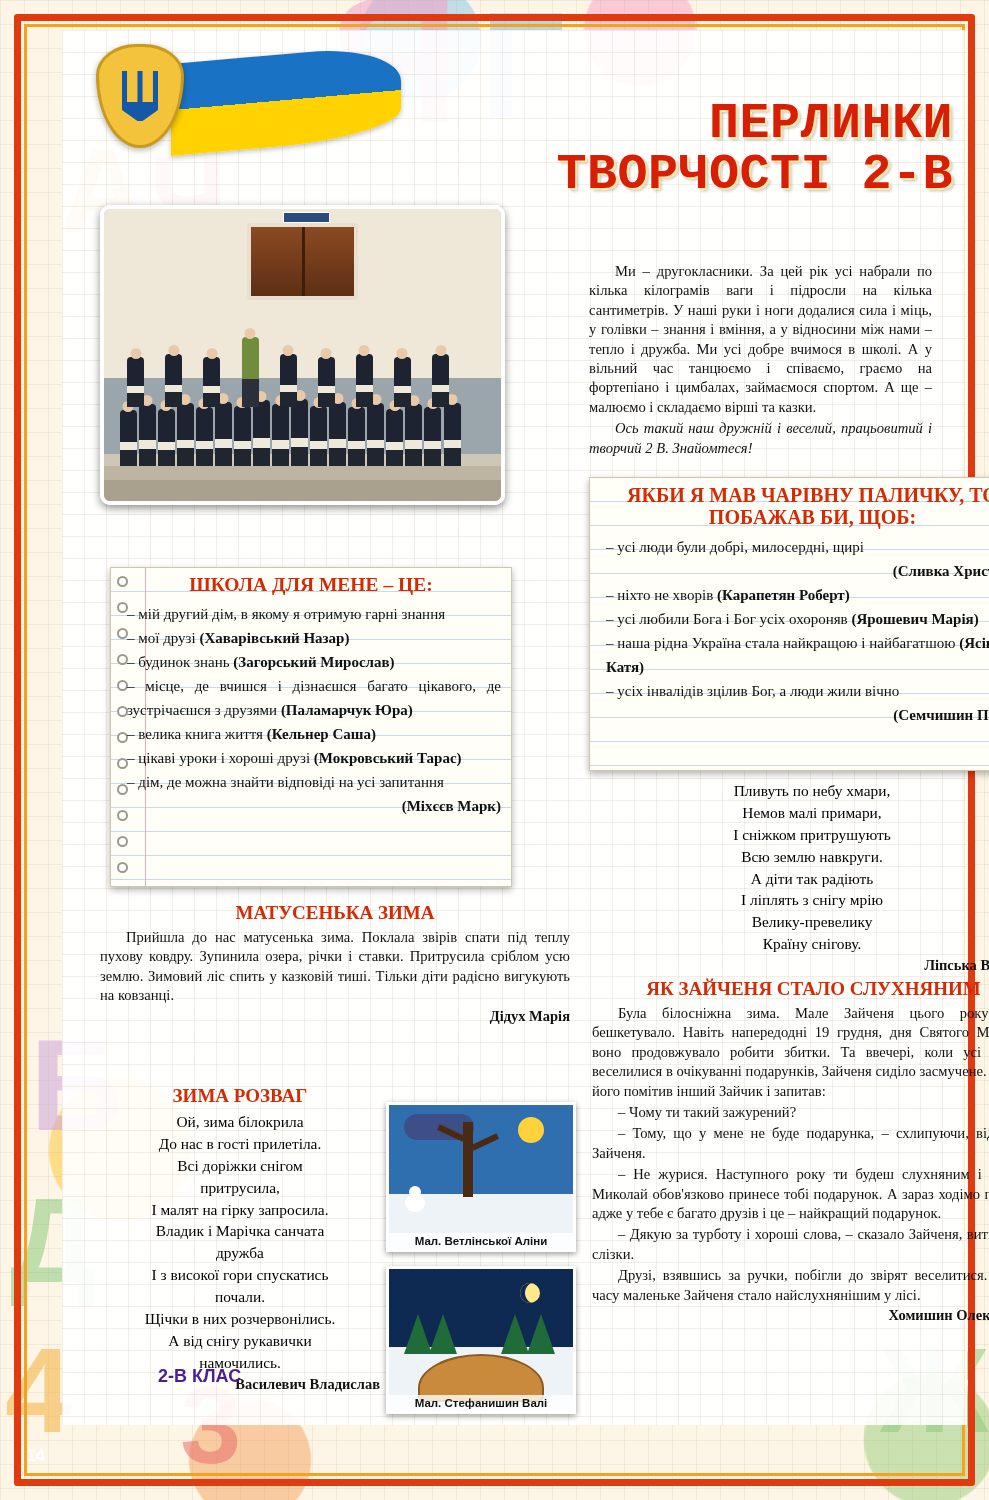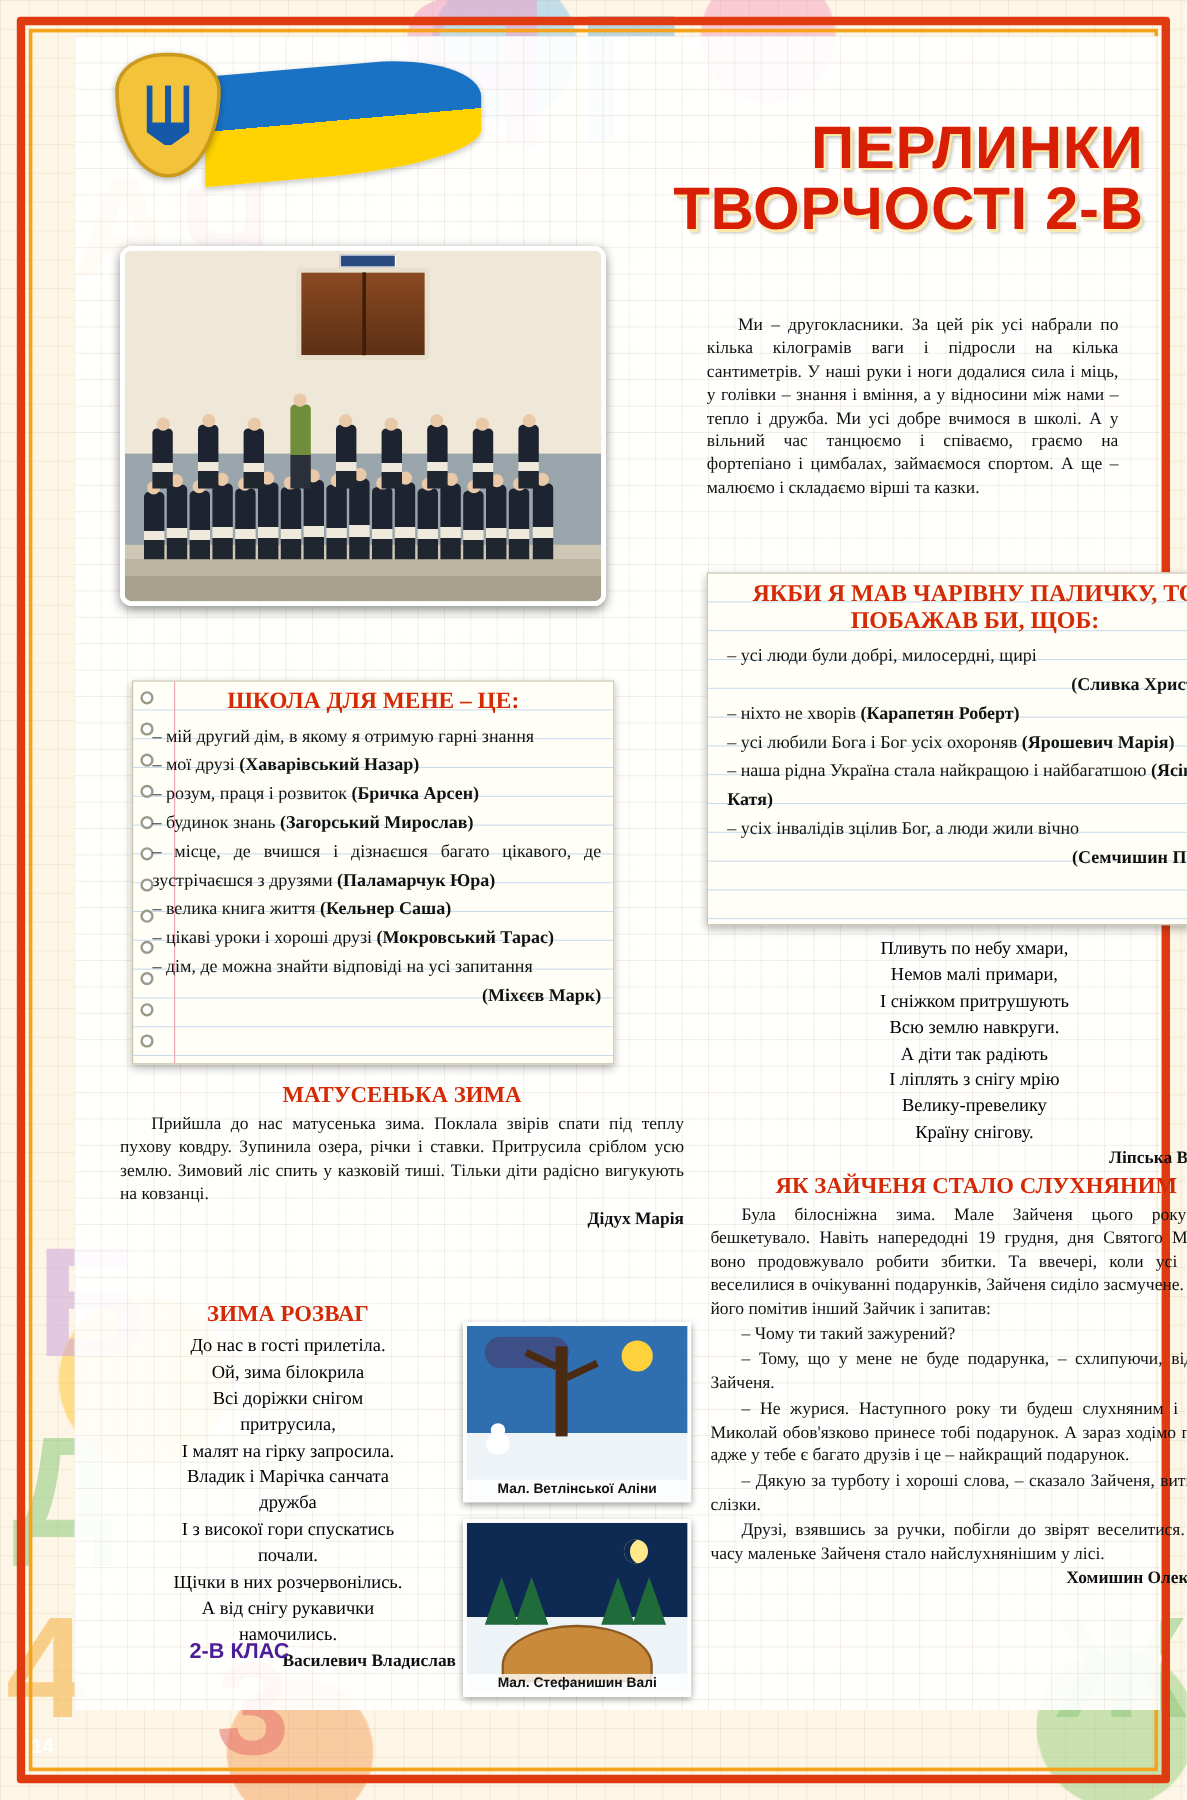--- a/index.html
+++ b/index.html
@@ -90,21 +90,21 @@
   }
   .trident{
     width:36px;height:50px;
     background:#1558a8;
     clip-path: polygon(0 0,14% 0,14% 62%,43% 62%,43% 0,57% 0,57% 62%,86% 62%,86% 0,100% 0,100% 78%,57% 100%,43% 100%,0 78%);
   }
 
   .masthead{
     position:absolute; right:14px; top:68px; width:520px;
     text-align:right;
-    font-family:Liberation Sans, sans-serif;
+    font-family:Liberation Mono, monospace;
     font-weight:bold;
     font-size:50px;
     line-height:1.02;
     color:#d81e05;
     letter-spacing:.5px;
     text-shadow: 2px 2px 0 #ffe9a8, 3px 3px 3px rgba(0,0,0,.25);
   }
 
   
   .photo{
@@ -355,20 +355,21 @@
       <div class="kid" style="left:44%;bottom:42%;height:38%"></div>
       <div class="kid" style="left:54%;bottom:42%;height:36%"></div>
       <div class="kid" style="left:64%;bottom:42%;height:38%"></div>
       <div class="kid" style="left:74%;bottom:42%;height:36%"></div>
       <div class="kid" style="left:84%;bottom:42%;height:38%"></div>
     </div>
   </div>
 
   <div class="intro">
     <p class="body">Ми – другокласники. За цей рік усі набрали по кілька кілограмів ваги і підросли на кілька сантиметрів.  У наші руки і ноги додалися сила і міць, у голівки – знання і вміння, а у відносини між нами – тепло і дружба. Ми усі добре вчимося в школі. А у вільний час танцюємо і співаємо, граємо на фортепіано і цимбалах, займаємося спортом. А ще – малюємо і складаємо вірші та казки.</p>
+    <p class="body ital">Ось такий наш дружній і веселий, працьовитий і творчий 2 В. Знайомтеся!</p>
   </div>
 
   <div class="note" id="note-magic">
     <div class="lines"></div>
     <div class="note-title">ЯКБИ Я МАВ ЧАРІВНУ ПАЛИЧКУ, ТО ПОБАЖАВ БИ, ЩОБ:</div>
     <ul class="dashlist" id="list-magic">
         <li><span>– усі люди були добрі, милосердні, щирі </span><b class="sig-right">(Сливка Христина)</b></li>
         <li><span>– ніхто не хворів </span><b>(Карапетян Роберт)</b></li>
         <li><span>– усі любили Бога і Бог усіх охороняв </span><b>(Ярошевич Марія)</b></li>
         <li><span>– наша рідна Україна стала найкращою і найбагатшою </span><b>(Ясінська Катя)</b></li>
@@ -390,21 +391,20 @@
         <div class="ring"></div>
         <div class="ring"></div>
       <div class="ring"></div>
         <div class="ring"></div>
         <div class="ring"></div>
     </div>
     <div class="note-title">ШКОЛА ДЛЯ МЕНЕ – ЦЕ:</div>
     <ul class="dashlist" id="list-school">
         <li><span>– мій другий дім, в якому я отримую гарні знання </span></li>
         <li><span>– мої друзі </span><b>(Хаварівський Назар)</b></li>
-        <li><span>– розум, праця і розвиток </span><b>(Бричка Арсен)</b></li>
         <li><span>– будинок знань </span><b>(Загорський Мирослав)</b></li>
         <li><span>– місце, де вчишся і дізнаєшся багато цікавого, де зустрічаєшся з друзями </span><b>(Паламарчук Юра)</b></li>
         <li><span>– велика книга життя </span><b>(Кельнер Саша)</b></li>
         <li><span>– цікаві уроки і хороші друзі </span><b>(Мокровський Тарас)</b></li>
         <li><span>– дім, де можна знайти відповіді на усі запитання </span><b class="sig-right">(Міхєєв Марк)</b></li>
       </ul>
   </div>
 
   <div class="txt" style="left:38px;top:872px;width:470px;">
     <div class="head-red">МАТУСЕНЬКА ЗИМА</div>
@@ -435,22 +435,22 @@
         <p class="body">– Не журися. Наступного року ти будеш слухняним і Святий Миколай обов'язково принесе тобі подарунок. А зараз ходімо гратися, адже у тебе є багато друзів і це – найкращий подарунок.</p>
         <p class="body">– Дякую за турботу і хороші слова, – сказало Зайченя, витираючи слізки.</p>
         <p class="body">Друзі, взявшись за ручки, побігли до звірят веселитися. З того часу маленьке Зайченя стало найслухнянішим у лісі.</p>
       </div>
     <span class="sig">Хомишин Олександра</span>
   </div>
 
   <div class="txt" style="left:38px;top:1055px;width:280px;">
     <div class="head-red">ЗИМА РОЗВАГ</div>
     <div class="poem" id="poem-zyma">
+        <span class="ln">Ой, зима білокрила</span>
         <span class="ln">До нас в гості прилетіла.</span>
-        <span class="ln">Ой, зима білокрила</span>
         <span class="ln">Всі доріжки снігом</span>
         <span class="ln">притрусила,</span>
         <span class="ln">І малят на гірку запросила.</span>
         <span class="ln">Владик і Марічка санчата</span>
         <span class="ln">дружба</span>
         <span class="ln">І з високої гори спускатись</span>
         <span class="ln">почали.</span>
         <span class="ln">Щічки в них розчервонілись.</span>
         <span class="ln">А від снігу рукавички</span>
         <span class="ln">намочились.</span>

